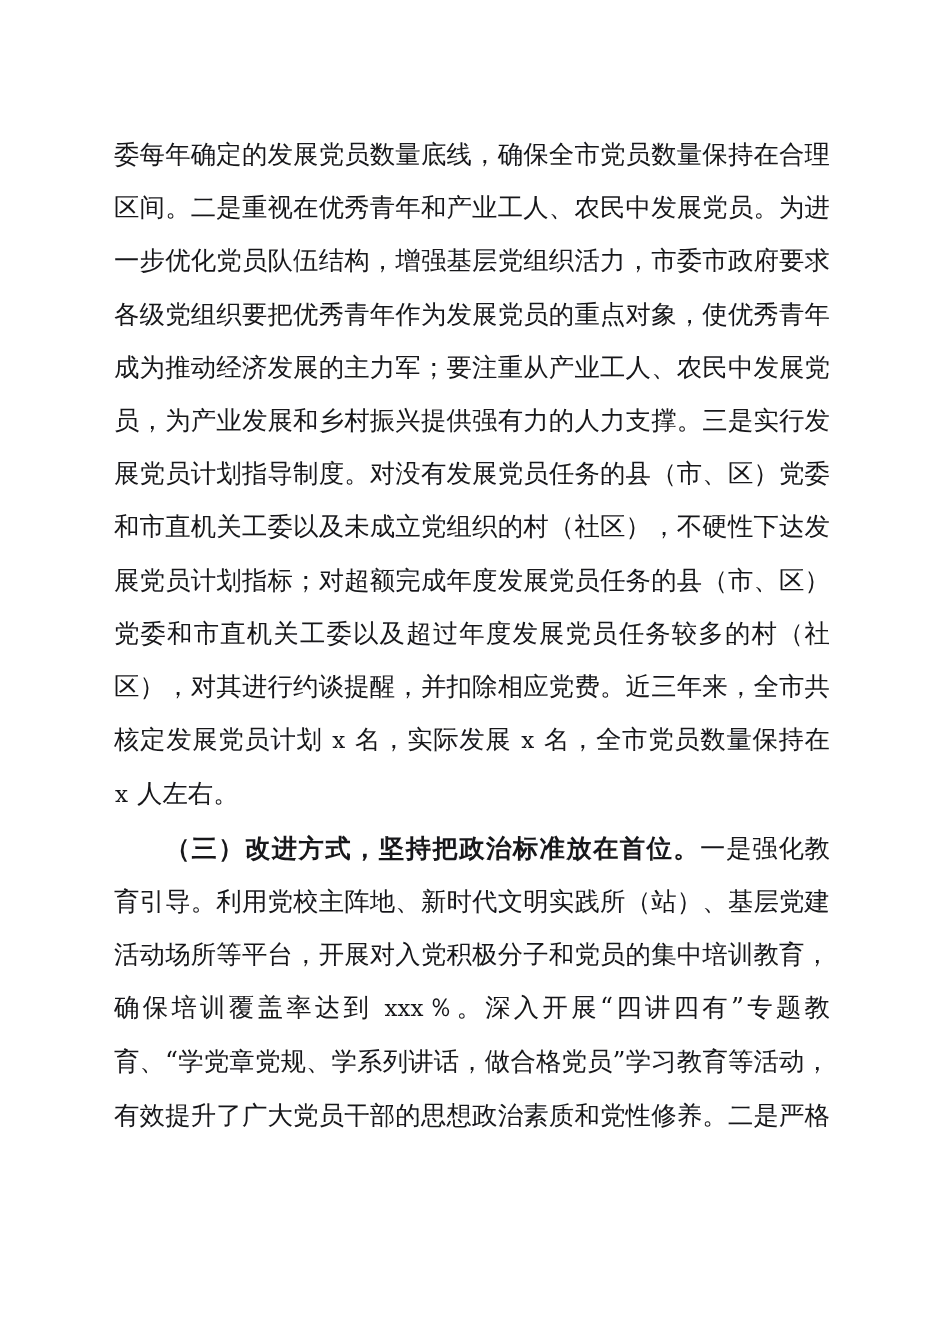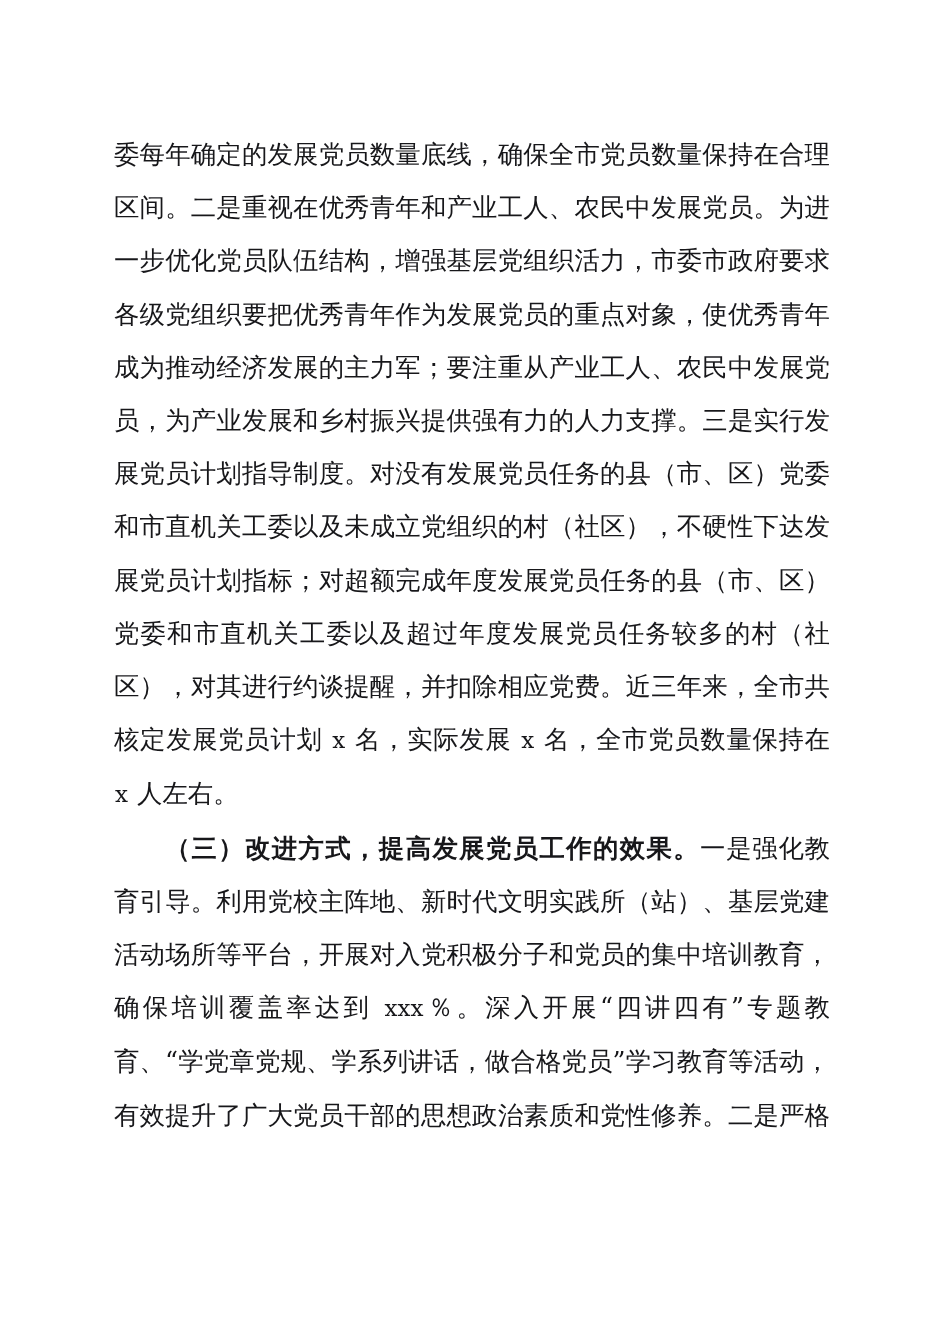--- a/index.html
+++ b/index.html
@@ -59,17 +59,17 @@
 </style>
 </head>
 <body>
 
 <div id="page" style="background: rgb(255, 255, 255);">
 
   <div id="doc-body" style="color: rgb(23, 23, 26);">
 
     <p class="para"><span>委每年确定的发展党员数量底线，确保全市党员数量保持在合理区间。二是重视在优秀青年和产业工人、农民中发展党员。为进一步优化党员队伍结构，增强基层党组织活力，市委市政府要求各级党组织要把优秀青年作为发展党员的重点对象，使优秀青年成为推动经济发展的主力军；要注重从产业工人、农民中发展党员，为产业发展和乡村振兴提供强有力的人力支撑。三是实行发展党员计划指导制度。对没有发展党员任务的县（市、区）党委和市直机关工委以及未成立党组织的村（社区），不硬性下达发展党员计划指标；对超额完成年度发展党员任务的县（市、区）党委和市直机关工委以及超过年度发展党员任务较多的村（社区），对其进行约谈提醒，并扣除相应党费。近三年来，全市共核定发展党员计划 </span><span class="lat">x</span><span> 名，实际发展 </span><span class="lat">x</span><span> 名，全市党员数量保持在 </span><span class="lat">x</span><span> 人左右。</span></p>
 
-    <p class="para indent"><span class="heading-run">（三）改进方式，提高发展党员工作的效果。</span><span>一是强化教育引导。利用党校主阵地、新时代文明实践所（站）、基层党建活动场所等平台，开展对入党积极分子和党员的集中培训教育，确保培训覆盖率达到 </span><span class="lat">xxx</span><span>％。深入开展“四讲四有”专题教育、“学党章党规、学系列讲话，做合格党员”学习教育等活动，有效提升了广大党员干部的思想政治素质和党性修养。二是严格审查把关。各级党组织始终高度重视发展党员工作的政治性，坚持把政治标准放在首位，采取查阅个人相关资料、群众座谈了解、找本人面谈等方式，对入党积极分子和发展对象进行严格的审查，切实做到成熟一个发展一个。三是加强服</span></p>
+    <p class="para indent"><span class="heading-run">（三）改进方式，坚持把政治标准放在首位。</span><span>一是强化教育引导。利用党校主阵地、新时代文明实践所（站）、基层党建活动场所等平台，开展对入党积极分子和党员的集中培训教育，确保培训覆盖率达到 </span><span class="lat">xxx</span><span>％。深入开展“四讲四有”专题教育、“学党章党规、学系列讲话，做合格党员”学习教育等活动，有效提升了广大党员干部的思想政治素质和党性修养。二是严格审查把关。各级党组织始终高度重视发展党员工作的政治性，坚持把政治标准放在首位，采取查阅个人相关资料、群众座谈了解、找本人面谈等方式，对入党积极分子和发展对象进行严格的审查，切实做到成熟一个发展一个。三是加强服</span></p>
 
   </div>
 
 </div>
 
 </body></html>

